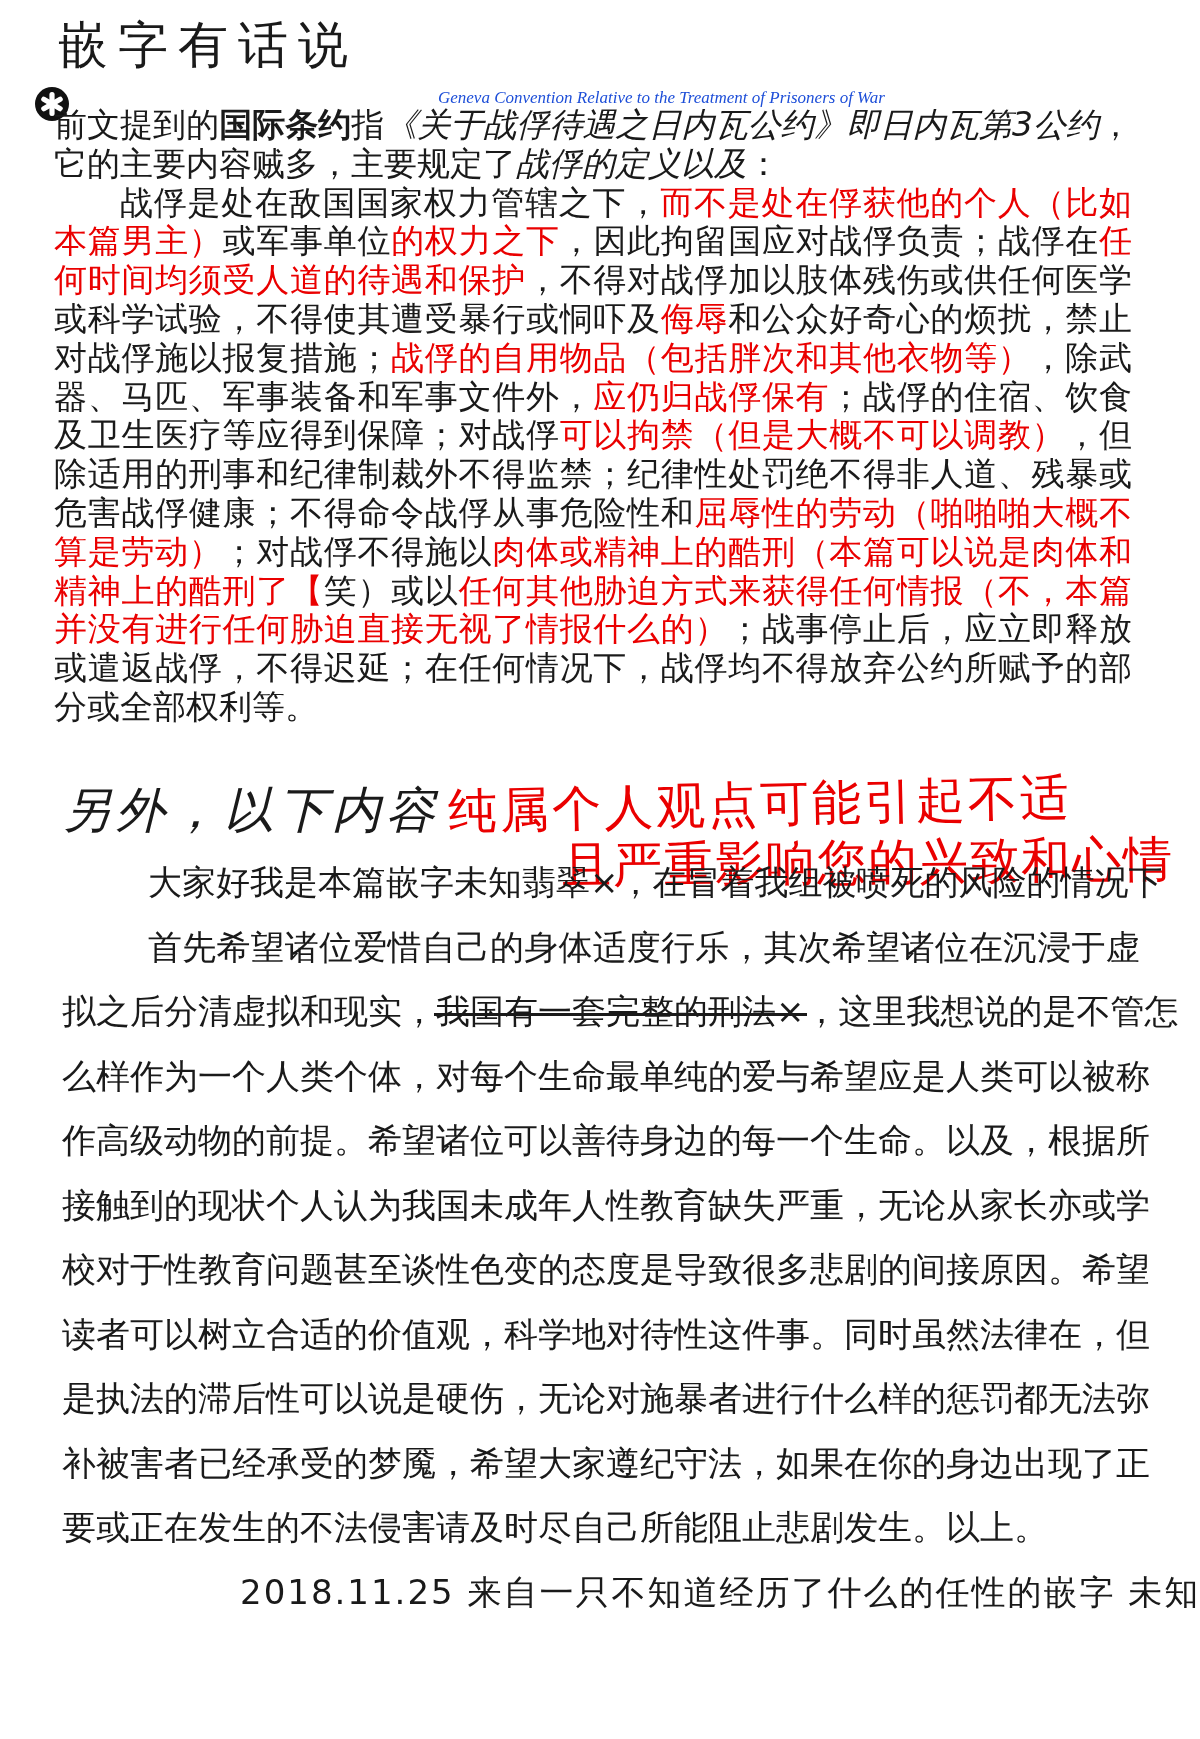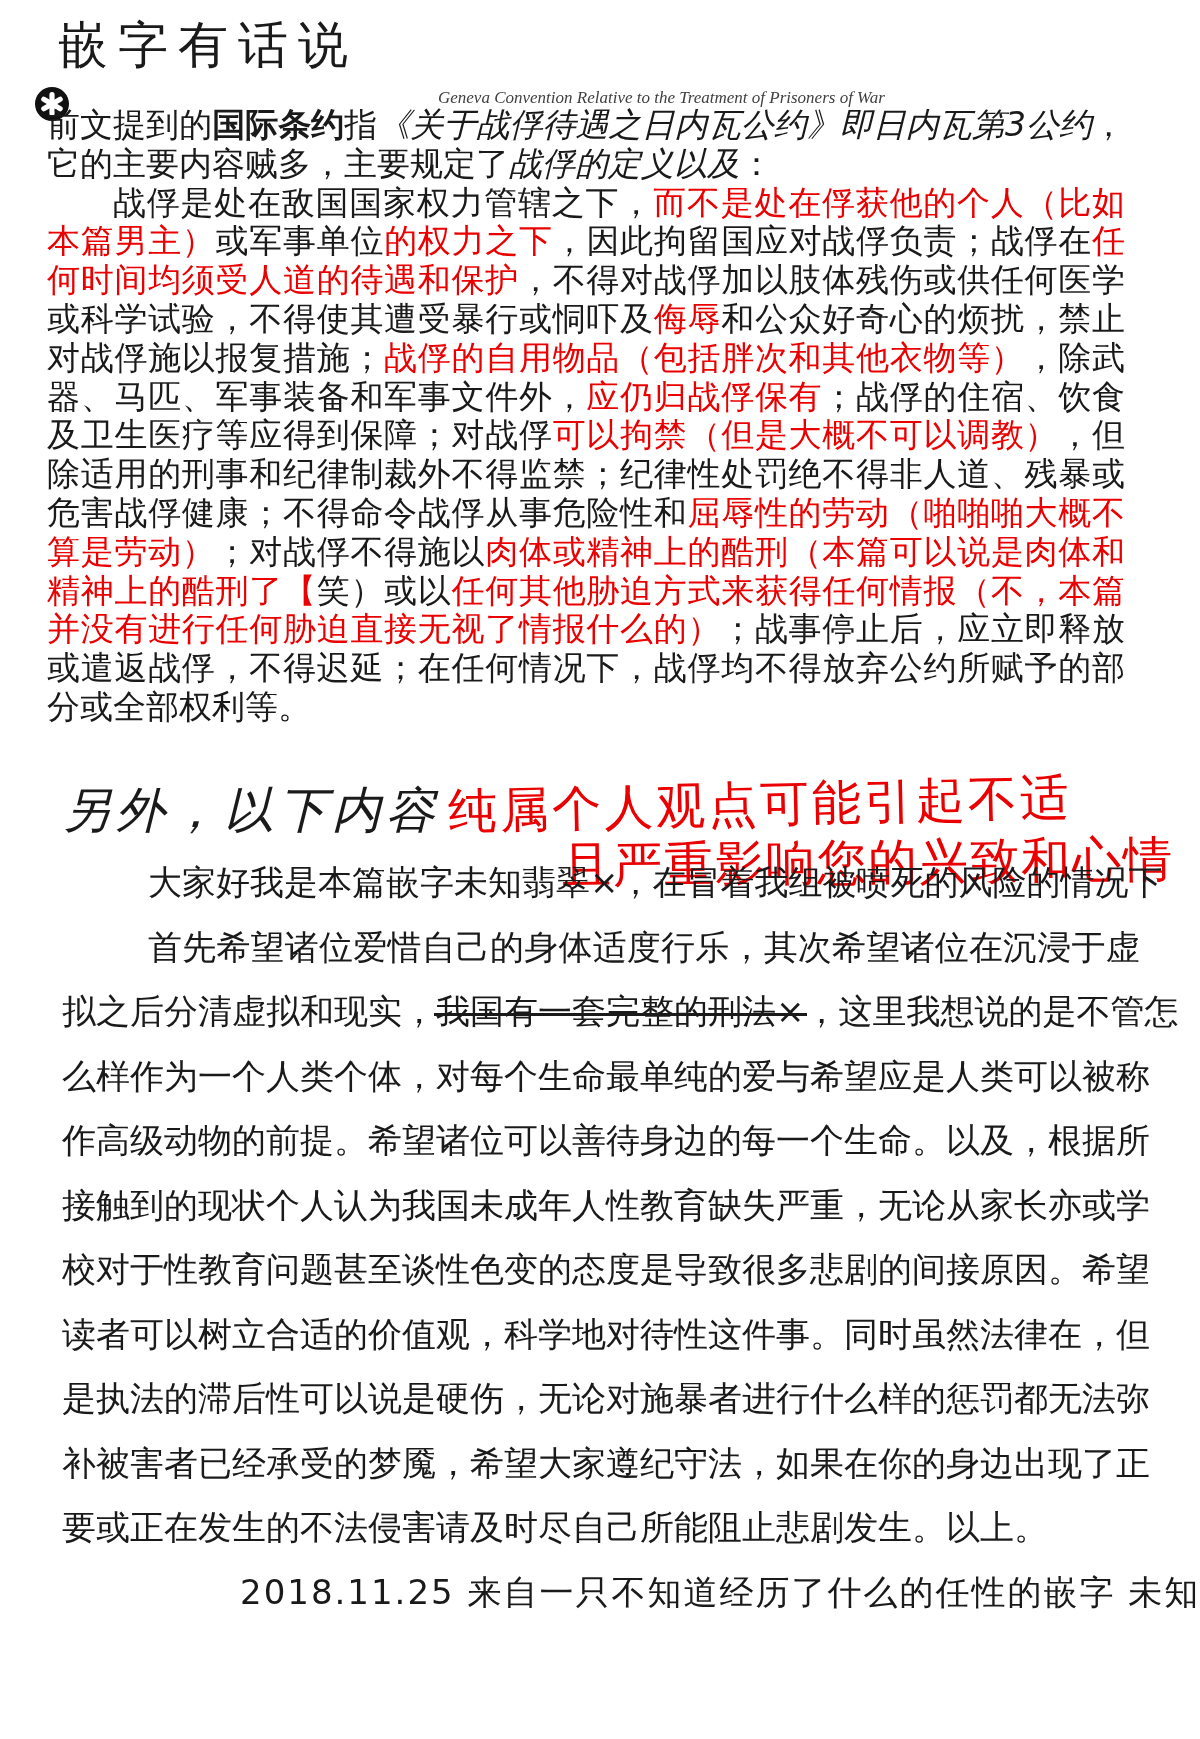--- a/index.html
+++ b/index.html
@@ -5,25 +5,25 @@
   html,body{margin:0;padding:0;background:#ffffff;}
   body{width:1200px;height:1739px;position:relative;overflow:hidden;
        font-family:"DejaVu Sans",sans-serif;color:#1a1a1a;}
   .page{position:absolute;inset:0;}
 
   
   .title{position:absolute;left:34px;top:12px;font-size:50px;letter-spacing:10px;
          font-weight:400;white-space:nowrap;margin-left:24px;}
   .flower{position:absolute;left:34px;top:86px;width:36px;height:36px;}
   .caption-en{position:absolute;left:438px;top:88px;font-size:17px;
-              font-family:"Liberation Serif",serif;font-style:italic;color:#404040;
+              font-family:"Liberation Serif",serif;font-style:italic;color:#1d4ed8;
               white-space:nowrap;}
 
   
-  .gc{position:absolute;left:47px;top:106px;width:1078px;
+  .gc{position:absolute;left:54px;top:106px;width:1078px;
       font-size:33px;line-height:38.8px;text-align:justify;}
   .gc p{margin:0;}
   .gc .body-p{text-indent:66px;}
   .gc .b{font-weight:700;}
   .gc .i{font-style:italic;}
   .red{color:#ea0000;}
 
   
   .notice{position:absolute;left:62px;top:778px;width:1138px;height:112px;}
   .notice-black{font-size:49px;letter-spacing:5px;white-space:nowrap;font-style:italic;}

